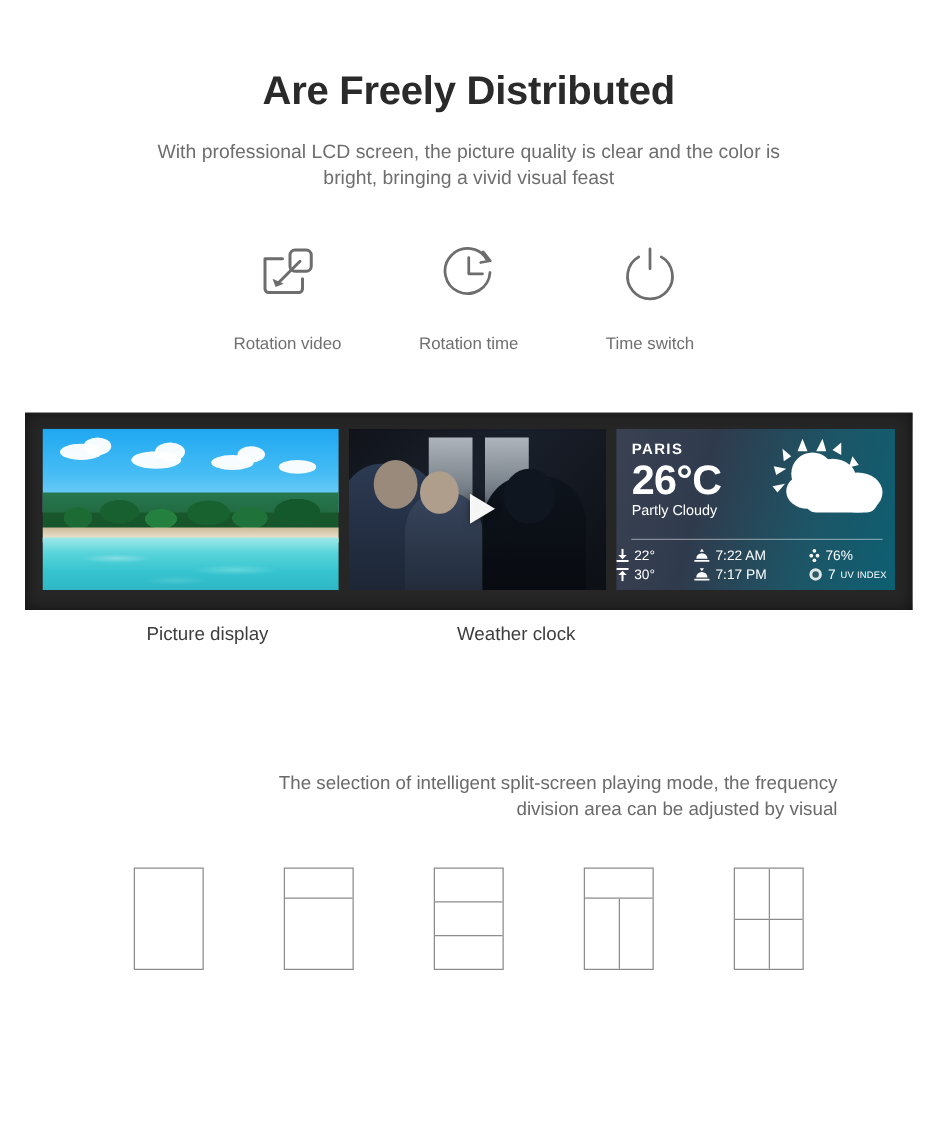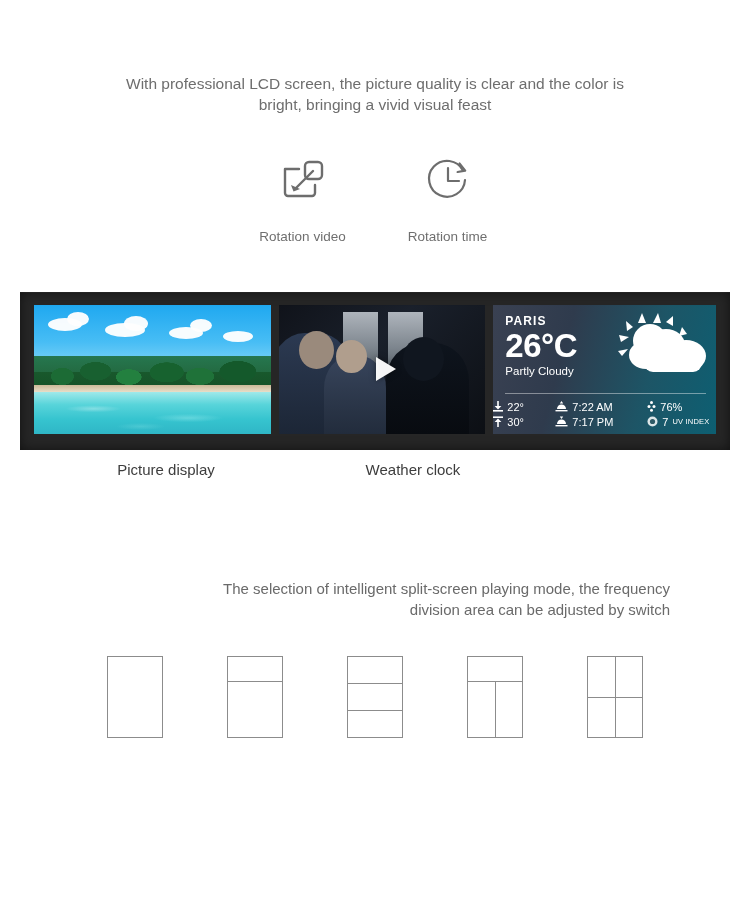--- a/index.html
+++ b/index.html
@@ -257,20 +257,21 @@
   .lcell { flex: 1; }
   .lcell + .lcell { border-left: 1px solid #8c8c8c; }
 </style>
 </head>
 <body>
 
 <div class="page">
 
   <div class="header">
     <h1 class="title">
+      <span class="title-line">Are Freely Distributed</span>
     </h1>
     <p class="subtitle">
       <span class="subtitle-line">With professional LCD screen, the picture quality is clear and the color is</span>
       <span class="subtitle-line">bright, bringing a vivid visual feast</span>
     </p>
   </div>
 
   <div class="features">
 
     <div class="feature">
@@ -289,20 +290,29 @@
       <div class="feature-icon">
         <svg width="52" height="52" viewBox="0 0 52 52" fill="none" stroke="#6d6d6d" stroke-width="2.2">
           <path d="M41 15.5 A18 18 0 1 0 43 25" stroke-linecap="round"></path>
           <path d="M37.5 8.5 L43.2 15.6 L35.6 17" stroke-linecap="round" stroke-linejoin="round"></path>
           <path d="M26 13 V26 H37" stroke-linecap="round" stroke-linejoin="round"></path>
         </svg>
       </div>
       <div class="feature-label">Rotation time</div>
     </div>
 
+    <div class="feature">
+      <div class="feature-icon">
+        <svg width="52" height="52" viewBox="0 0 52 52" fill="none" stroke="#6d6d6d" stroke-width="2.2">
+          <path d="M17 12.5 A18 18 0 1 0 35 12.5" stroke-linecap="round"></path>
+          <path d="M26 6 V22" stroke-linecap="round"></path>
+        </svg>
+      </div>
+      <div class="feature-label">Time switch</div>
+    </div>
 
   </div>
 
   <div class="display-wrap">
 
     <div class="bezel">
 
       <div class="panel panel-picture">
         <div class="beach">
           <div class="beach-sky"></div>
@@ -428,21 +438,21 @@
   <div class="reflection">
 
     <div class="mode-labels">
       <div class="mode-label ml-1">Picture display</div>
       <div class="mode-label ml-3">Weather clock</div>
     </div>
   </div>
 
   <div class="bottom-caption">
     <span>The selection of intelligent split-screen playing mode, the frequency</span>
-    <span>division area can be adjusted by switch</span>
+    <span>division area can be adjusted by visual</span>
   </div>
 
   <div class="layouts">
 
     <div class="layout-slot">
       <div class="layout-box">
         <div class="lrow">
             <div class="lcell"></div>
           </div>
       </div>

